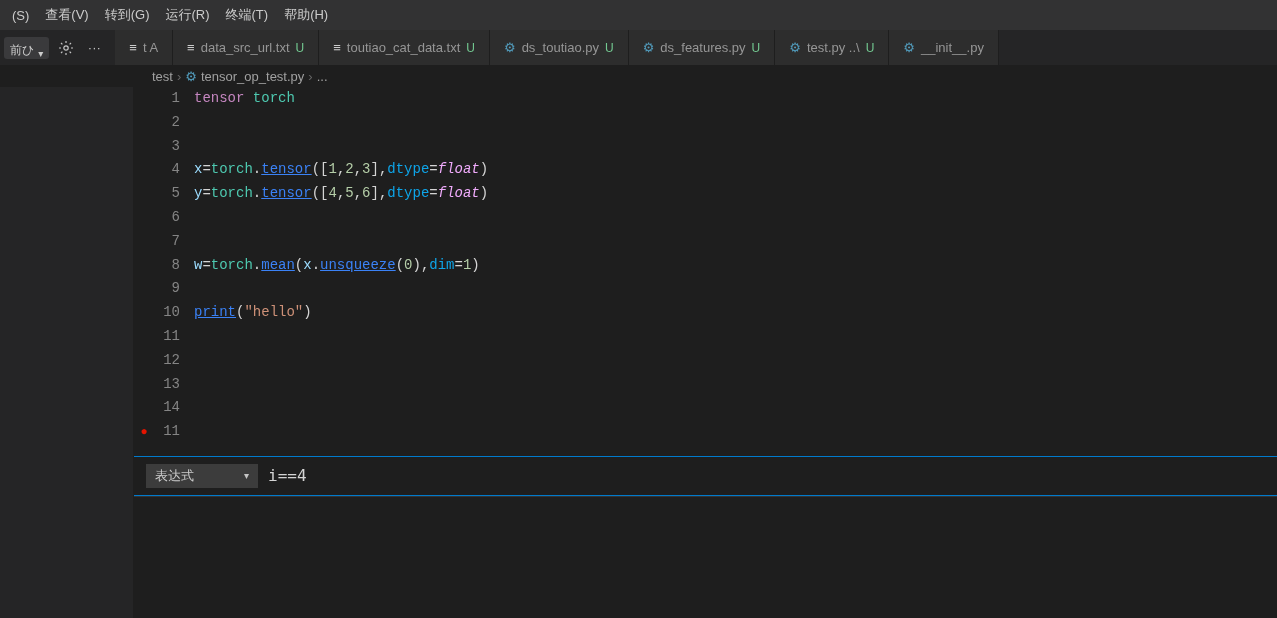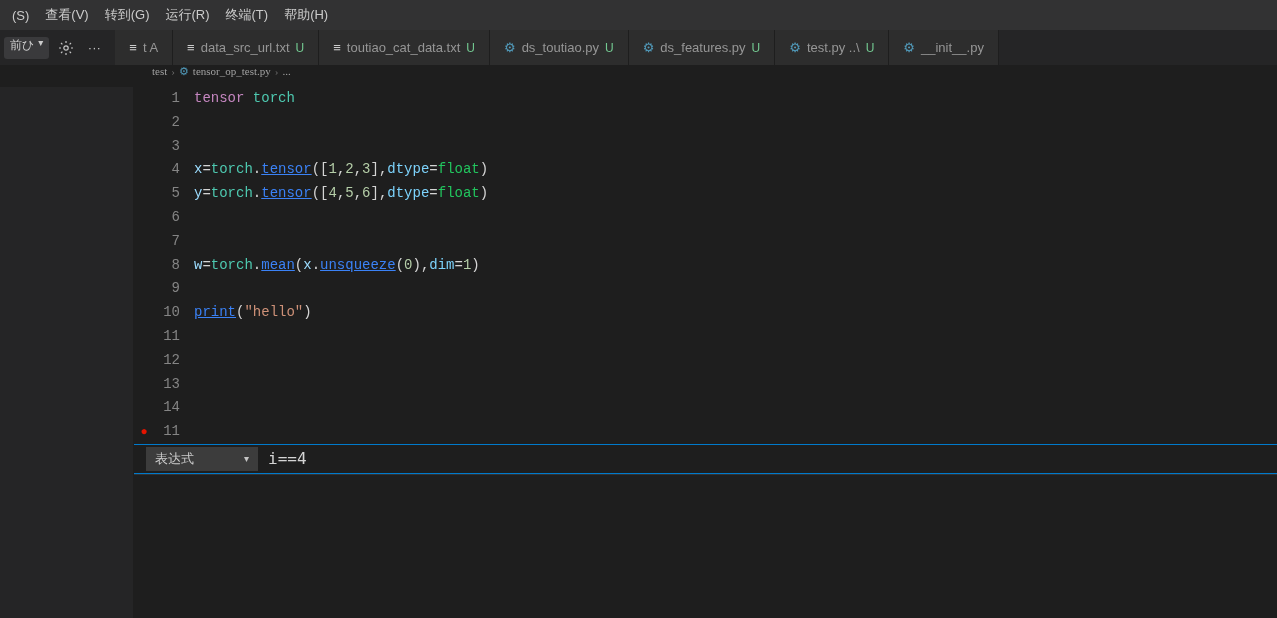--- a/index.html
+++ b/index.html
@@ -34,21 +34,21 @@
   background: #252526;
 }
 .debug-toolbar {
   display: flex;
   align-items: center;
   gap: 6px;
   padding-left: 4px;
 }
 .debug-selector {
   display: flex;
-  align-items: flex-start;
+  align-items: flex-end;
   background: #3a3a3c;
   height: 22px;
   padding: 0 6px;
   border-radius: 3px;
   font-size: 12px;
 }
 .debug-selector .chev { margin-left: 4px; font-size: 10px; }
 .tb-icon {
   width: 22px;
   height: 22px;
@@ -75,27 +75,26 @@
   white-space: nowrap;
 }
 .tab .icon { margin-right: 6px; font-size: 13px; }
 .tab .status { margin-left: 6px; font-size: 12px; }
 .tab.u .status { color: #73c991; }
 .icon-py { color: #519aba; }
 .icon-txt { color: #cccccc; }
 .breadcrumbs {
   height: 22px;
   display: flex;
-  align-items: flex-start;
+  align-items: center;
   padding-left: 18px;
-  font-size: 11px;
+  font-size: 13px;
   color: #a0a0a0;
   background: #1e1e1e;
   margin-left: 134px;
-  font-family: Liberation Serif, serif;
 }
 .breadcrumbs .sep { margin: 0 4px; color: #666; }
 .breadcrumbs .bc-icon { color: #519aba; margin-right: 4px; }
 .editor-wrap {
   display: flex;
   height: calc(618px - 30px - 35px - 22px);
 }
 .left-gap {
   width: 134px;
   background: #252526;
@@ -126,32 +125,32 @@
 .code-lines { flex: 1; }
 .line { height: 23.8px; white-space: pre; }
 .line.current { background: #1b2b4a; border-top: 1px solid #2c4f87; border-bottom: 1px solid #2c4f87; box-sizing: border-box; }
 .bp-dot { color: #e51400; font-size: 12px; }
 .tok-kw { color: #c586c0; }
 .tok-mod { color: #4ec9b0; }
 .tok-fn { color: #3b82f6; text-decoration: underline; }
 .tok-num { color: #b5cea8; }
 .tok-str { color: #ce9178; }
 .tok-var { color: #9cdcfe; }
-.tok-builtin { color: #22c55e; }
+.tok-builtin { color: #f0abfc; font-style: italic; }
 .tok-pun { color: #d4d4d4; }
 .tok-op { color: #d4d4d4; }
-.tok-param { color: #7dd3fc; }
+.tok-param { color: #0ea5e9; }
 .cond-bp-row {
   display: flex;
   align-items: center;
   background: #1e1e1e;
   border-top: 1px solid #007acc;
   border-bottom: 1px solid #007acc;
-  height: 30px;
-  margin-top: 0;
+  height: 40px;
+  margin-top: 12px;
 }
 .cond-select {
   display: flex;
   align-items: center;
   justify-content: space-between;
   width: 112px;
   height: 24px;
   margin-left: 12px;
   padding: 0 8px;
   background: #3c3c3c;

